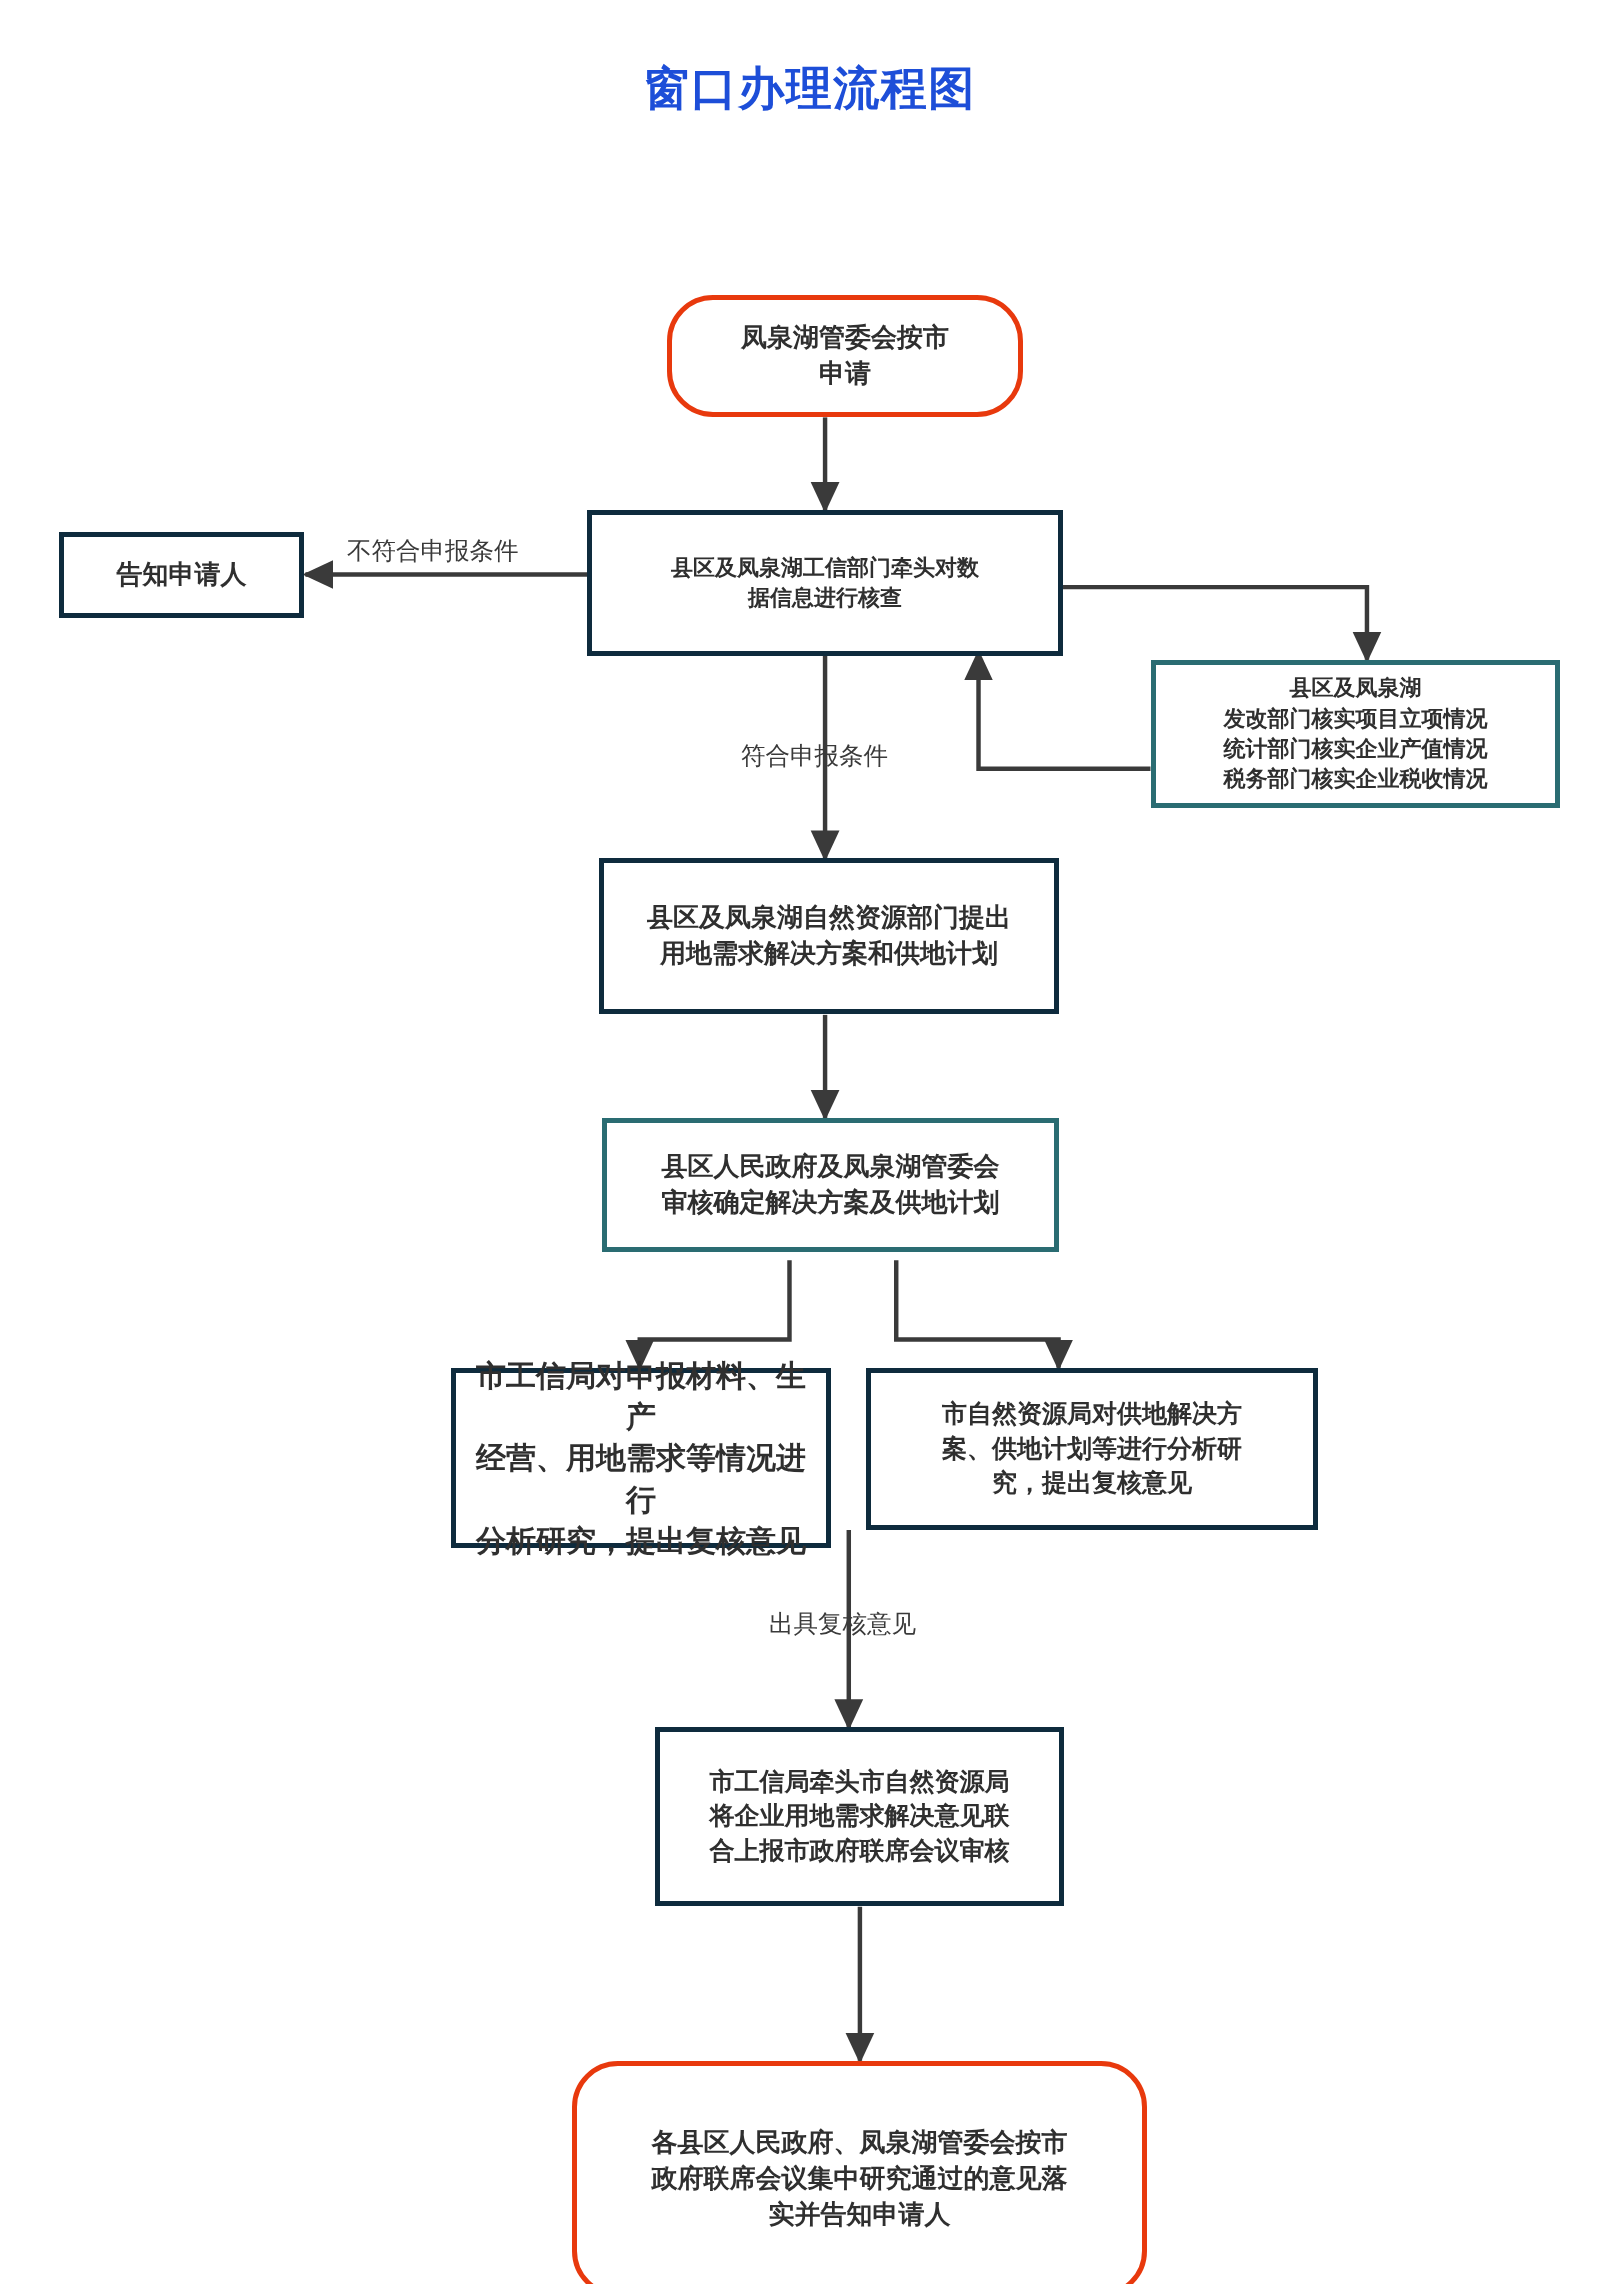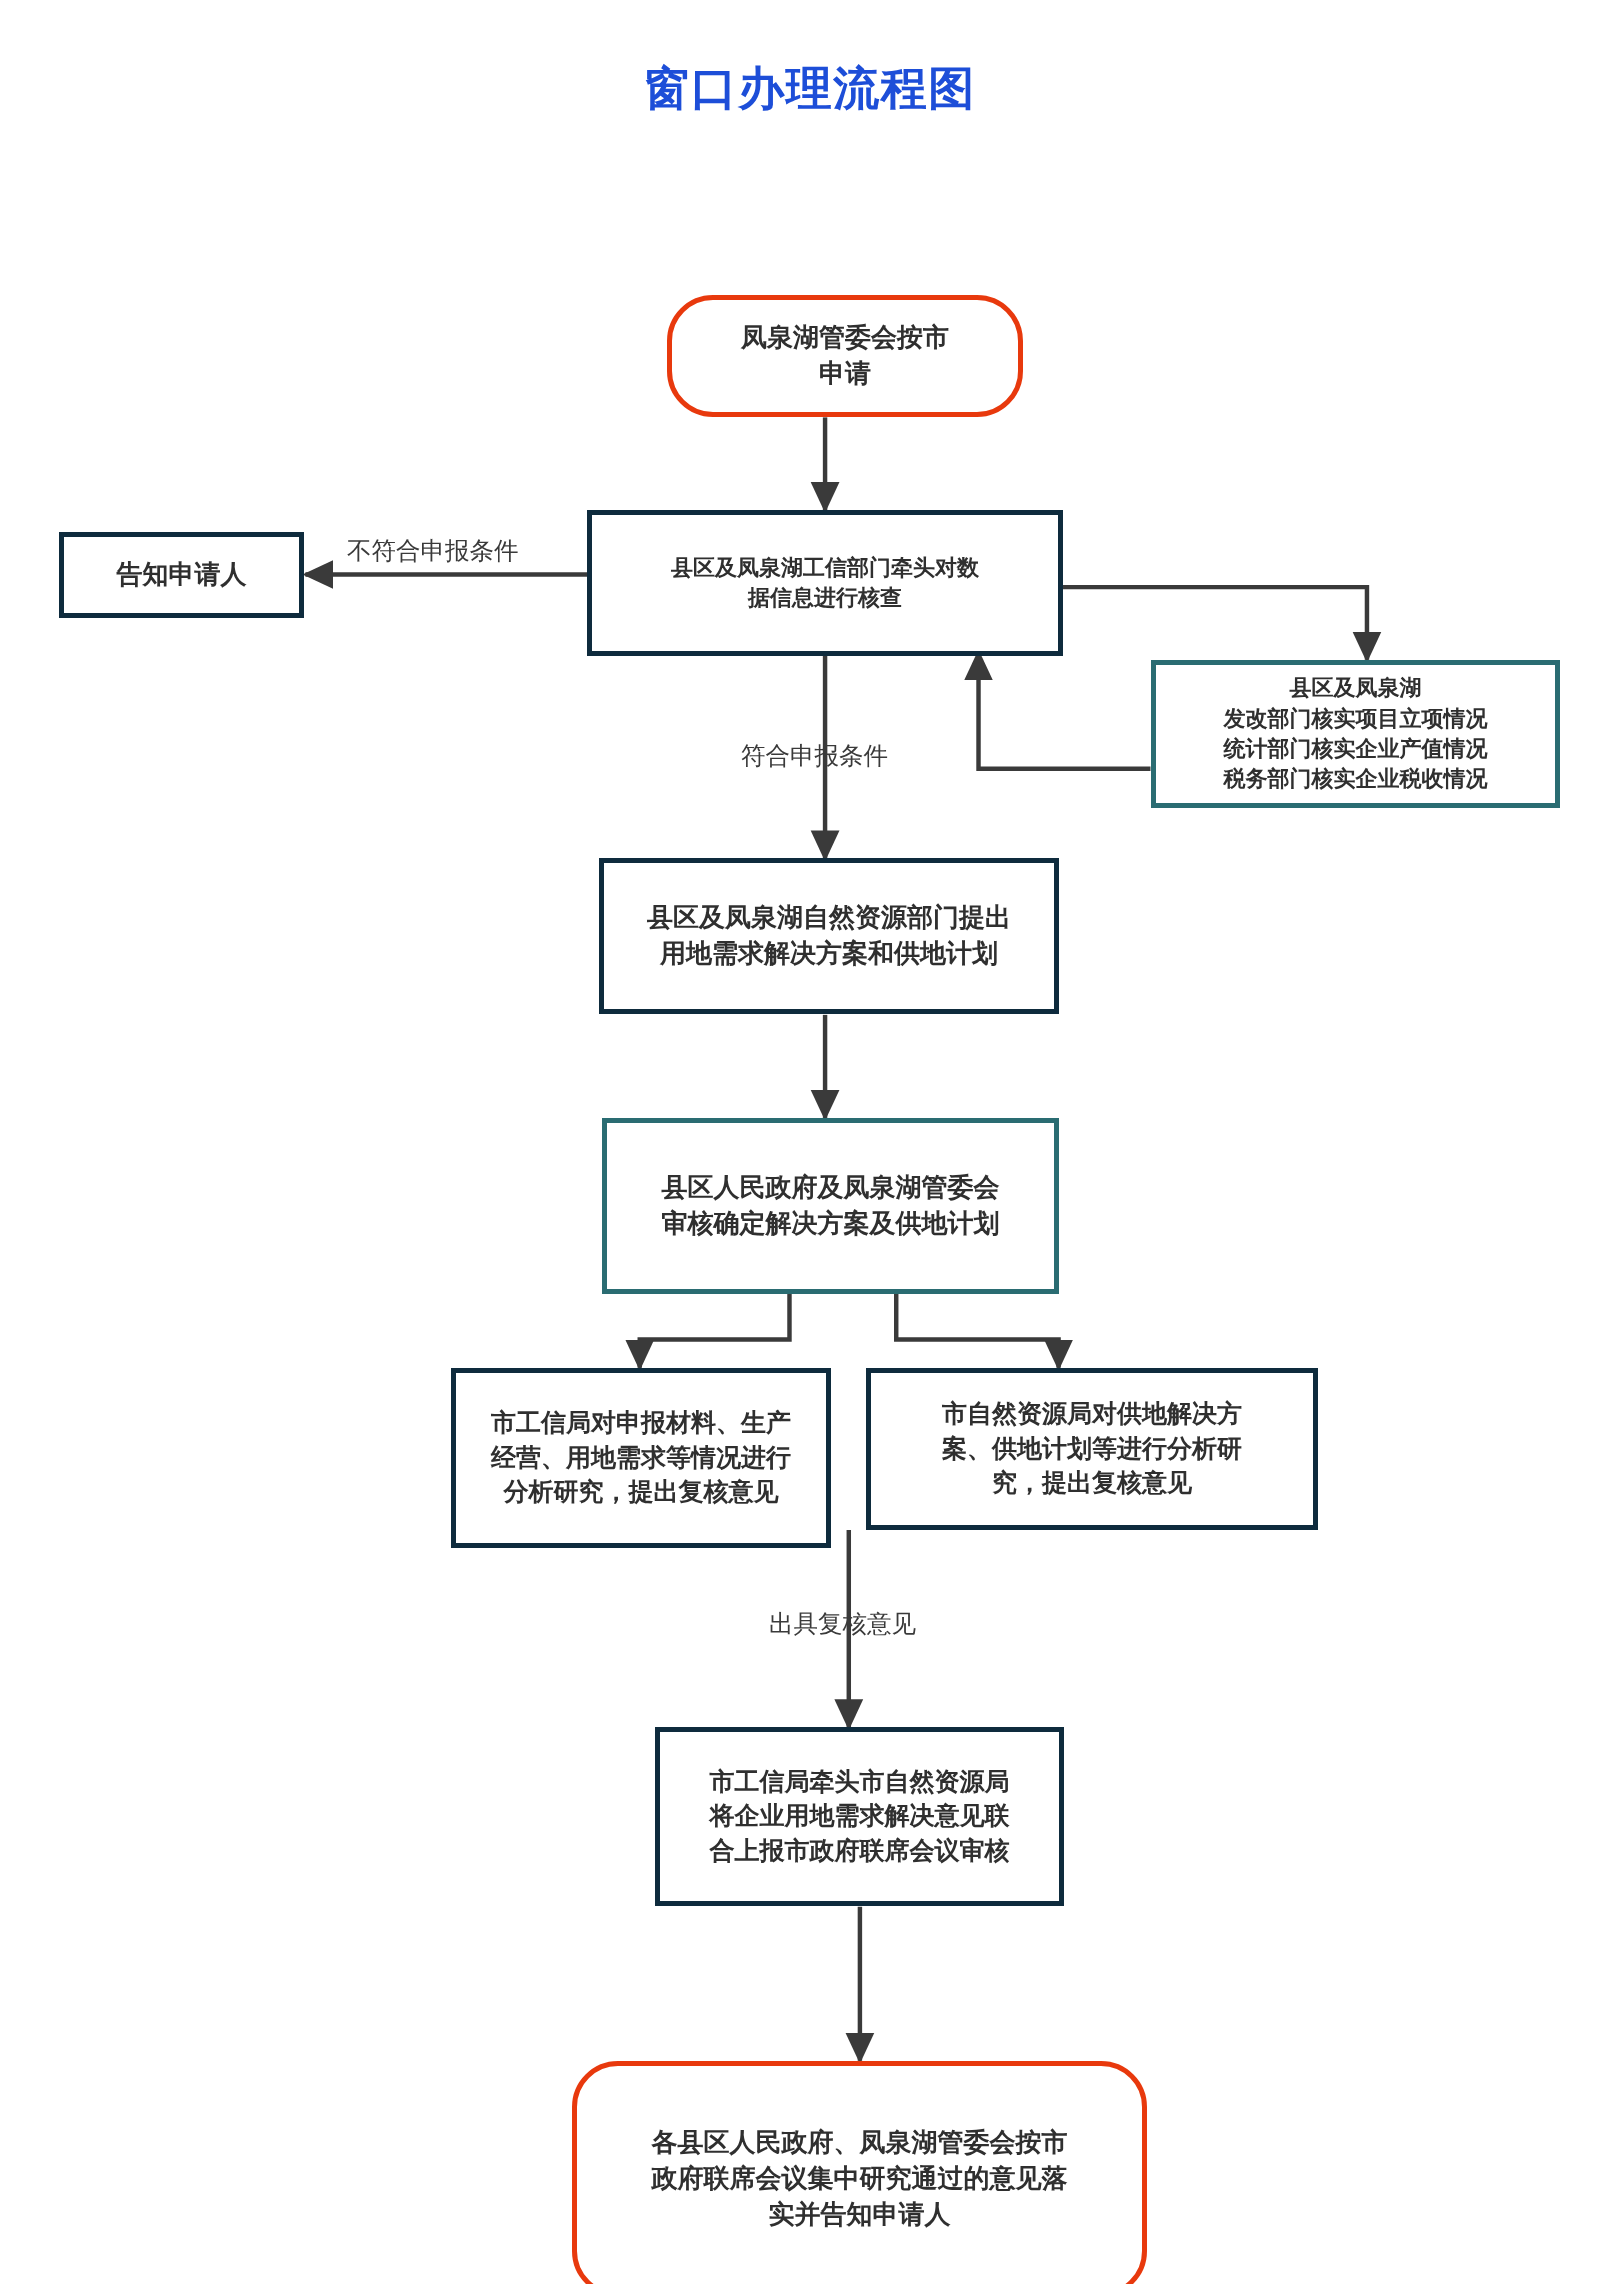--- a/index.html
+++ b/index.html
@@ -148,26 +148,26 @@
 发改部门核实项目立项情况
 统计部门核实企业产值情况
 税务部门核实企业税收情况</span>
   </div>
 
   <div class="node node-process" style="left:599px; top:858px; width:460px; height:156px; font-size:26px;">
     <span class="node-text">县区及凤泉湖自然资源部门提出
 用地需求解决方案和供地计划</span>
   </div>
 
-  <div class="node node-teal" style="left:602px; top:1118px; width:457px; height:176px; font-size:26px;">
+  <div class="node node-teal" style="left:602px; top:1118px; width:457px; height:134px; font-size:26px;">
     <span class="node-text">县区人民政府及凤泉湖管委会
 审核确定解决方案及供地计划</span>
   </div>
 
-  <div class="node node-process" style="left:451px; top:1368px; width:380px; height:180px; font-size:25px;">
+  <div class="node node-process" style="left:451px; top:1368px; width:380px; height:180px; font-size:30px;">
     <span class="node-text">市工信局对申报材料、生产
 经营、用地需求等情况进行
 分析研究，提出复核意见</span>
   </div>
 
   <div class="node node-process" style="left:866px; top:1368px; width:452px; height:162px; font-size:25px;">
     <span class="node-text">市自然资源局对供地解决方
 案、供地计划等进行分析研
 究，提出复核意见</span>
   </div>

